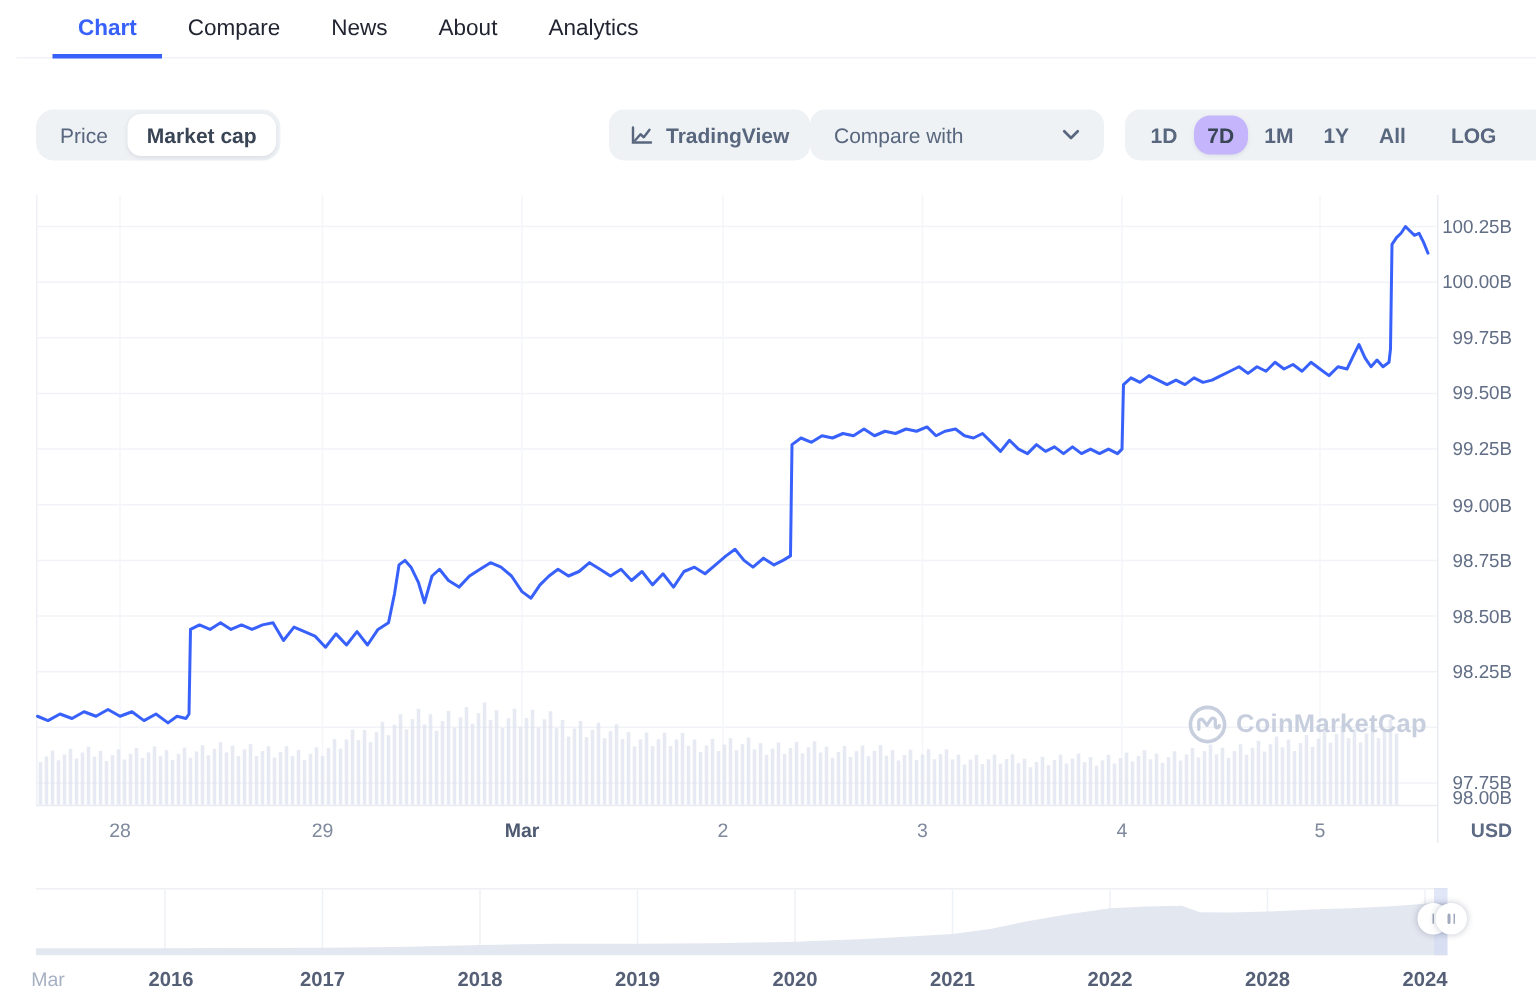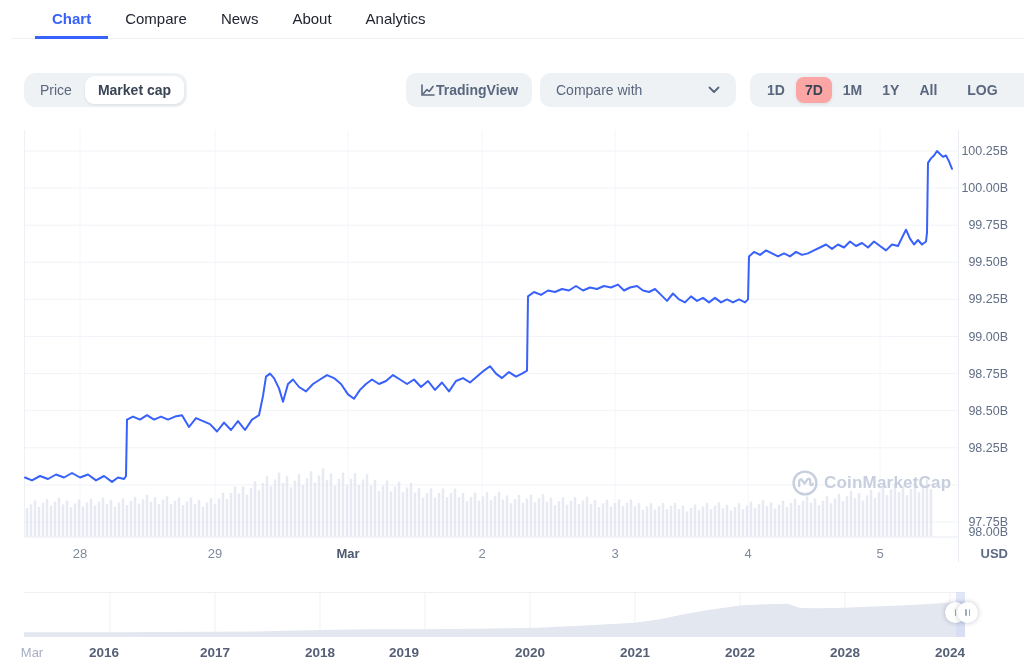--- a/index.html
+++ b/index.html
@@ -11,25 +11,25 @@
   .nav-item{position:relative;padding:0 17px;line-height:37px;font-size:15px;font-weight:500;
             color:#222531;cursor:pointer;white-space:nowrap;}
   .nav-item.active{color:#3861fb;font-weight:700;}
   .nav-item.active::after{content:"";position:absolute;left:0;right:0;bottom:-1px;height:3px;background:#3861fb;}
   
   .btn{position:absolute;top:73px;height:34px;background:#eff2f5;border-radius:10px;
        display:flex;align-items:center;color:#58667e;font-size:14px;box-sizing:border-box;cursor:pointer;}
   .toggle{left:24px;border-radius:12px;padding:3px;}
   .toggle-opt{height:28px;line-height:28px;padding:0 13px;border-radius:9px;color:#58667e;font-weight:500;}
   .toggle-opt.selected{background:#fff;color:#394455;font-weight:600;box-shadow:0 1px 3px rgba(40,50,80,.10);}
-  .tv-btn{left:406px;padding:0 14px;font-weight:600;}
+  .tv-btn{left:406px;padding:0 14px;gap:8px;font-weight:600;}
   .compare{left:540px;width:196px;padding:0 16px;justify-content:space-between;font-weight:500;}
   .ranges{left:750px;width:282px;padding:0 8px;gap:2px;}
   .range-item{padding:0 9px;height:26px;line-height:26px;border-radius:8px;font-weight:600;color:#58667e;}
-  .range-item.selected{background:#fca5a5;color:#394455;box-shadow:0 1px 3px rgba(40,50,80,.10);}
+  .range-item.selected{background:#c4b5fd;color:#394455;box-shadow:0 1px 3px rgba(40,50,80,.10);border-radius:11px;}
   .vsep{width:1px;height:18px;background:#d7dce3;margin:0 4px;}
   .dl{display:flex;align-items:center;}
   
   #plot{position:absolute;left:24px;top:130px;width:934px;height:408px;}
   #axis-sep{position:absolute;left:958px;top:130px;width:1px;height:432px;background:#e9ecf2;}
   #yaxis{position:absolute;left:958px;top:0;width:56px;height:670px;pointer-events:none;}
   .ylab{position:absolute;left:0;right:6px;text-align:right;font-size:12.5px;color:#616e85;white-space:nowrap;}
   .ylab.usd{top:546px;font-weight:700;color:#5d6a83;font-size:13px;}
   .xlab{position:absolute;top:546px;width:60px;text-align:center;font-size:13px;color:#808a9d;}
   .xlab.bold{font-weight:700;color:#4e5a71;}
@@ -400,24 +400,24 @@
   </div>
   <div class="handle" id="handle-left">
     <div class="bar"></div>
   </div>
   <div class="handle" id="handle-right">
     <div class="bar"></div>
     <div class="bar"></div>
   </div>
   <div id="mini-axis">
       <div class="mlab muted" style="left: 2px;">Mar</div>
-      <div class="mlab" style="left: 74px;">2016</div>
+      <div class="mlab" style="left: 84px;">2016</div>
       <div class="mlab" style="left: 185px;">2017</div>
       <div class="mlab" style="left: 290px;">2018</div>
-      <div class="mlab" style="left: 374px;">2019</div>
+      <div class="mlab" style="left: 395px;">2019</div>
       <div class="mlab" style="left: 500px;">2020</div>
       <div class="mlab" style="left: 605px;">2021</div>
       <div class="mlab" style="left: 710px;">2022</div>
       <div class="mlab" style="left: 815px;">2028</div>
       <div class="mlab" style="left: 920px;">2024</div>
     </div>
 
 </div>
 
 </body></html>

